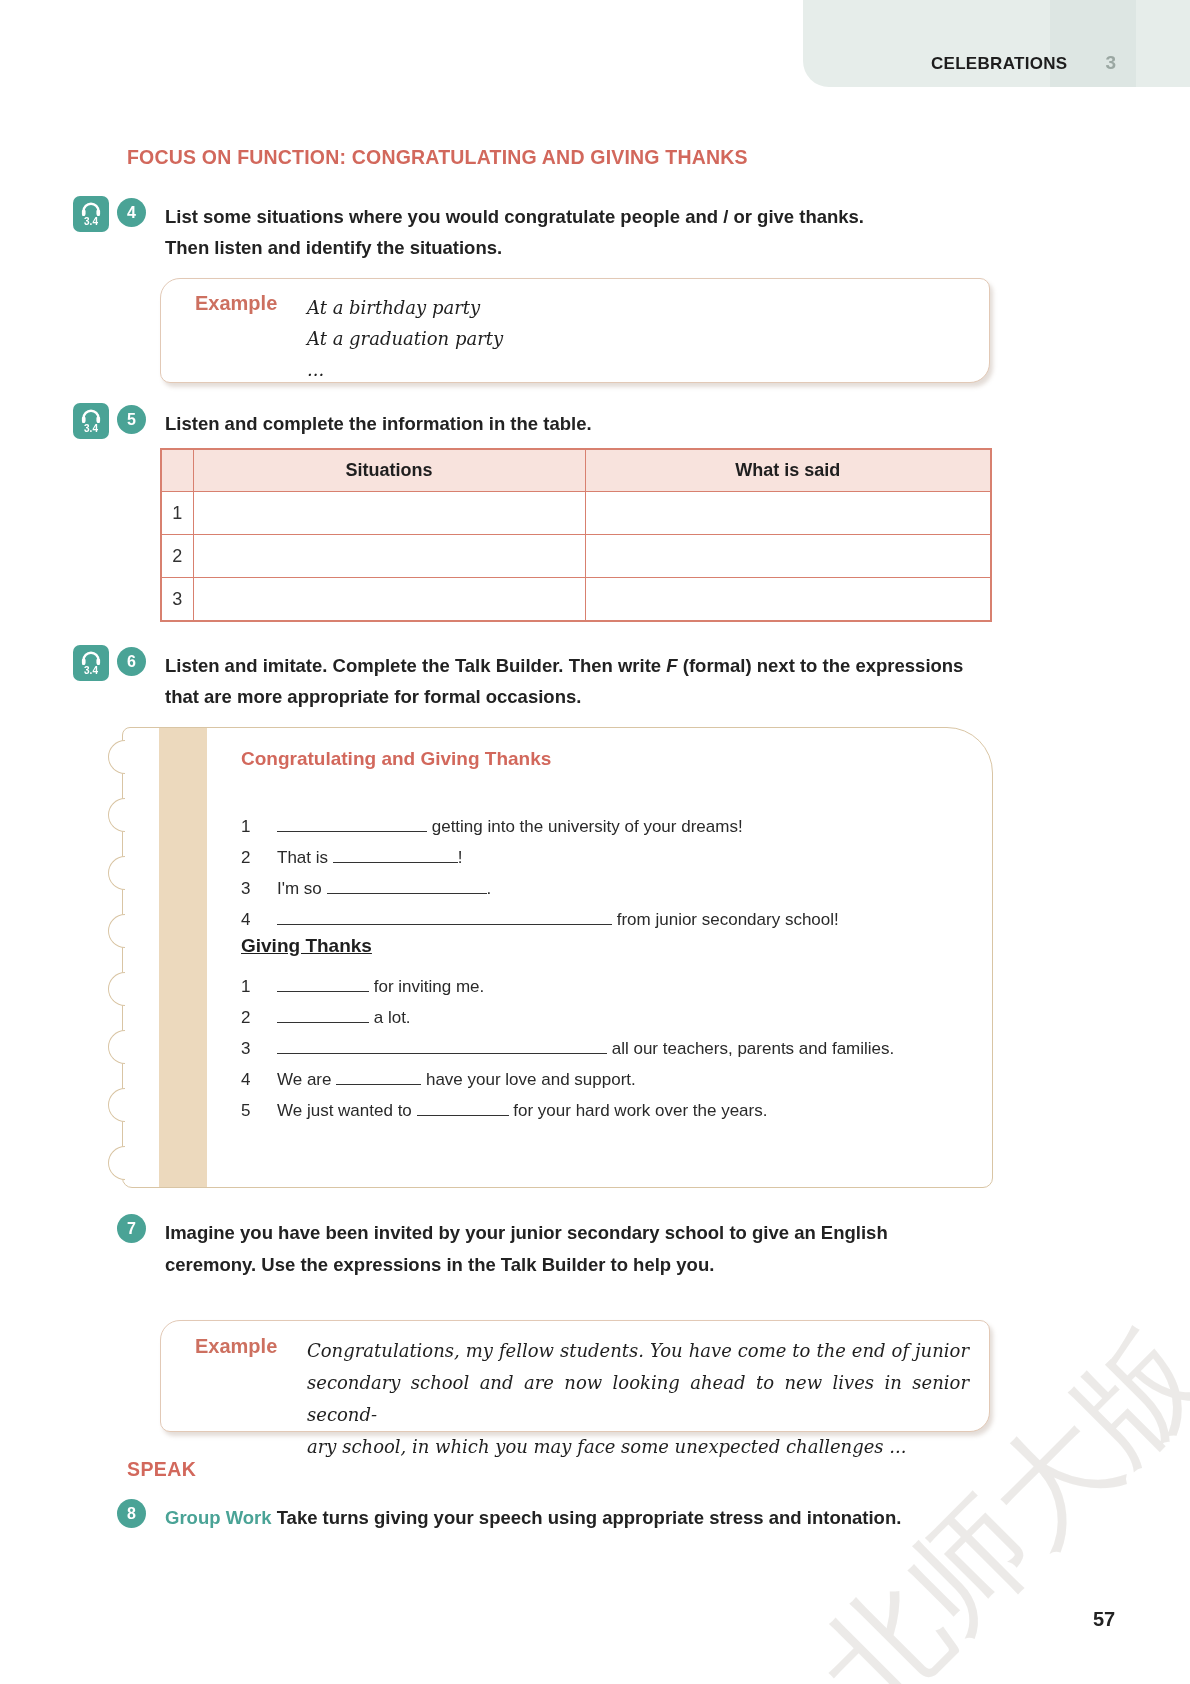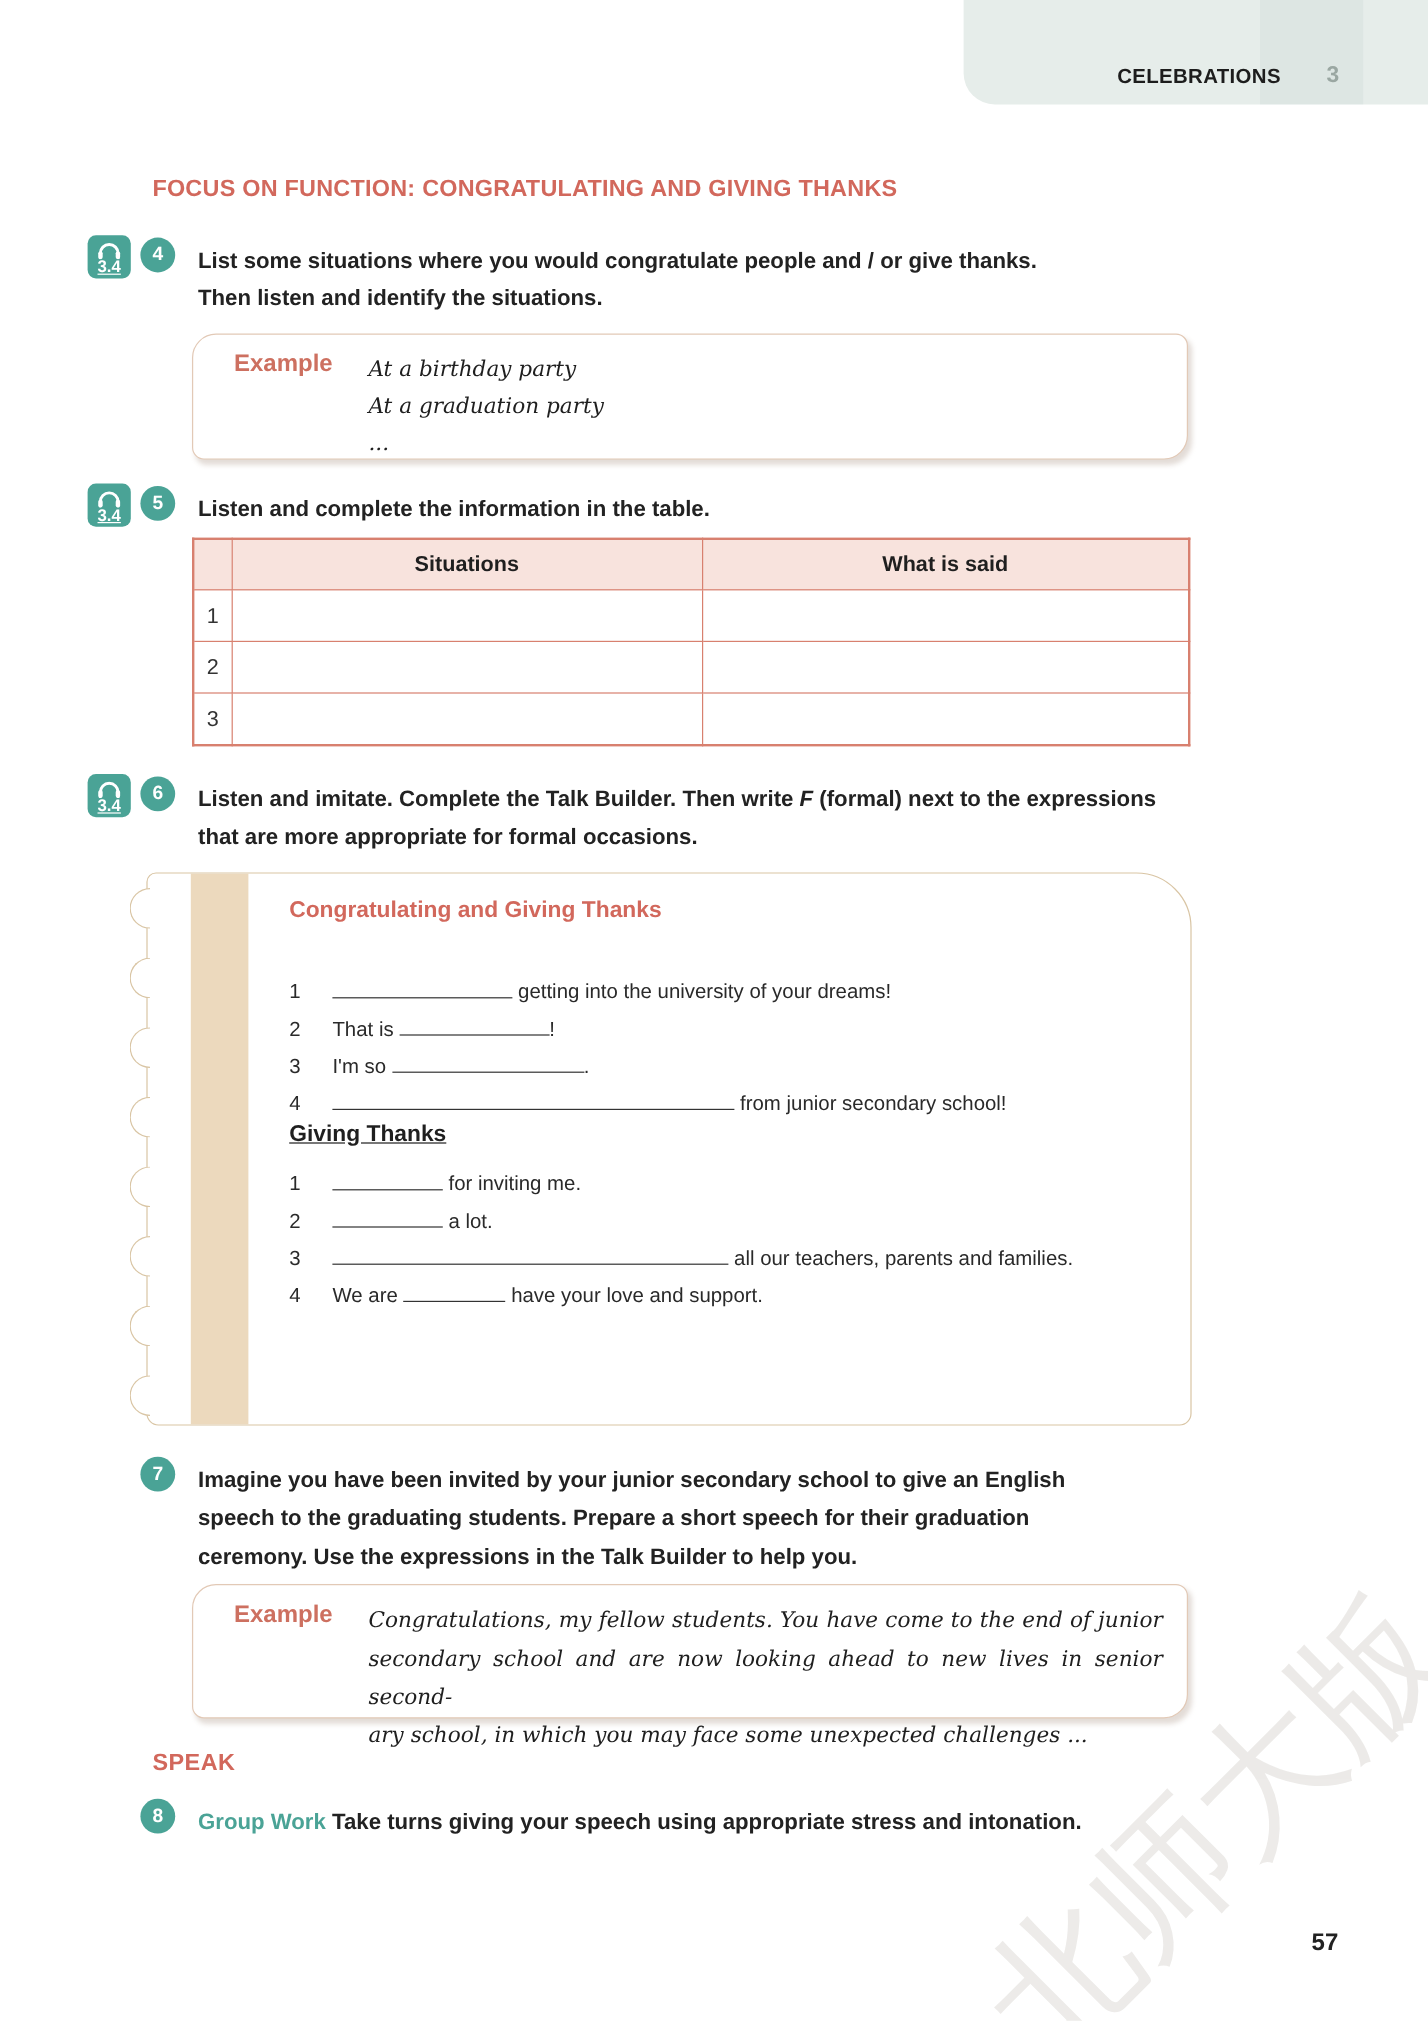--- a/index.html
+++ b/index.html
@@ -19,21 +19,21 @@
   .unit-tab .tab-num{font-weight:bold;font-size:19px;color:#9aa7a2;margin-left:38px;position:relative;}
   
   .focus-heading{position:absolute;left:127px;top:146px;font-weight:bold;font-size:19.5px;color:#d2685c;letter-spacing:.2px;}
   .speak-heading{position:absolute;left:127px;top:1458px;font-weight:bold;font-size:19.5px;color:#d2685c;letter-spacing:.4px;}
   
   .ex-row{position:absolute;left:73px;width:930px;display:flex;align-items:flex-start;}
   .audio-badge{
     flex:0 0 36px;height:36px;background:#4aa396;border-radius:7px;margin-right:8px;
     display:flex;flex-direction:column;align-items:center;justify-content:center;gap:0;
   }
-  .audio-badge .audio-num{color:#fff;font-weight:bold;font-size:14px;line-height:10px;margin-top:1px;text-decoration:underline;}
+  .audio-badge .audio-num{color:#fff;font-weight:bold;font-size:10px;line-height:10px;margin-top:1px;}
   .audio-spacer{flex:0 0 36px;height:36px;margin-right:8px;}
   .ex-circle{
     flex:0 0 29px;height:29px;background:#4aa396;border-radius:50%;color:#fff;
     font-weight:bold;font-size:16px;line-height:29px;text-align:center;margin-top:2px;
   }
   .ex-text{margin-left:19px;margin-top:5px;font-weight:bold;font-size:18.5px;line-height:31px;color:#222;width:832px;}
   .f-italic{font-style:italic;}
   .gw-label{color:#4aa396;}
   
   .example-box{
@@ -196,29 +196,29 @@
     <div class="tb-item"><span class="tb-num">1</span><span></span><span class="blank" style="width:150px"></span><span> getting into the university of your dreams!</span></div>
     <div class="tb-item"><span class="tb-num">2</span><span>That is </span><span class="blank" style="width:125px"></span><span>!</span></div>
     <div class="tb-item"><span class="tb-num">3</span><span>I'm so </span><span class="blank" style="width:160px"></span><span>.</span></div>
     <div class="tb-item"><span class="tb-num">4</span><span></span><span class="blank" style="width:335px"></span><span> from junior secondary school!</span></div>
 
     <div class="tb-section-heading gt">Giving Thanks</div>
     <div class="tb-item"><span class="tb-num">1</span><span></span><span class="blank" style="width:92px"></span><span> for inviting me.</span></div>
     <div class="tb-item"><span class="tb-num">2</span><span></span><span class="blank" style="width:92px"></span><span> a lot.</span></div>
     <div class="tb-item"><span class="tb-num">3</span><span></span><span class="blank" style="width:330px"></span><span> all our teachers, parents and families.</span></div>
     <div class="tb-item"><span class="tb-num">4</span><span>We are </span><span class="blank" style="width:85px"></span><span> have your love and support.</span></div>
+    <div class="tb-item"><span class="tb-num">5</span><span>We just wanted to </span><span class="blank" style="width:92px"></span><span> for your hard work over the years.</span></div>
   </div>
 </div>
 
 <div class="ex-row" style="top:1212px;">
   <span class="audio-spacer"></span>
   <span class="ex-circle">7</span>
   <div class="ex-text" style="line-height:32px;">
     <div>Imagine you have been invited by your junior secondary school to give an English</div>
-    <div>speech to the graduating students. Prepare a short speech for their graduation</div>
     <div>ceremony. Use the expressions in the Talk Builder to help you.</div>
   </div>
 </div>
 
 <div class="example-box" style="top:1320px;height:112px;padding-top:14px;">
   <span class="example-label">Example</span>
   <div class="ex2-lines hw">
     <div class="hw-line jl">Congratulations, my fellow students. You have come to the end of junior</div>
     <div class="hw-line jl">secondary school and are now looking ahead to new lives in senior second-</div>
     <div class="hw-line">ary school, in which you may face some unexpected challenges ...</div>

